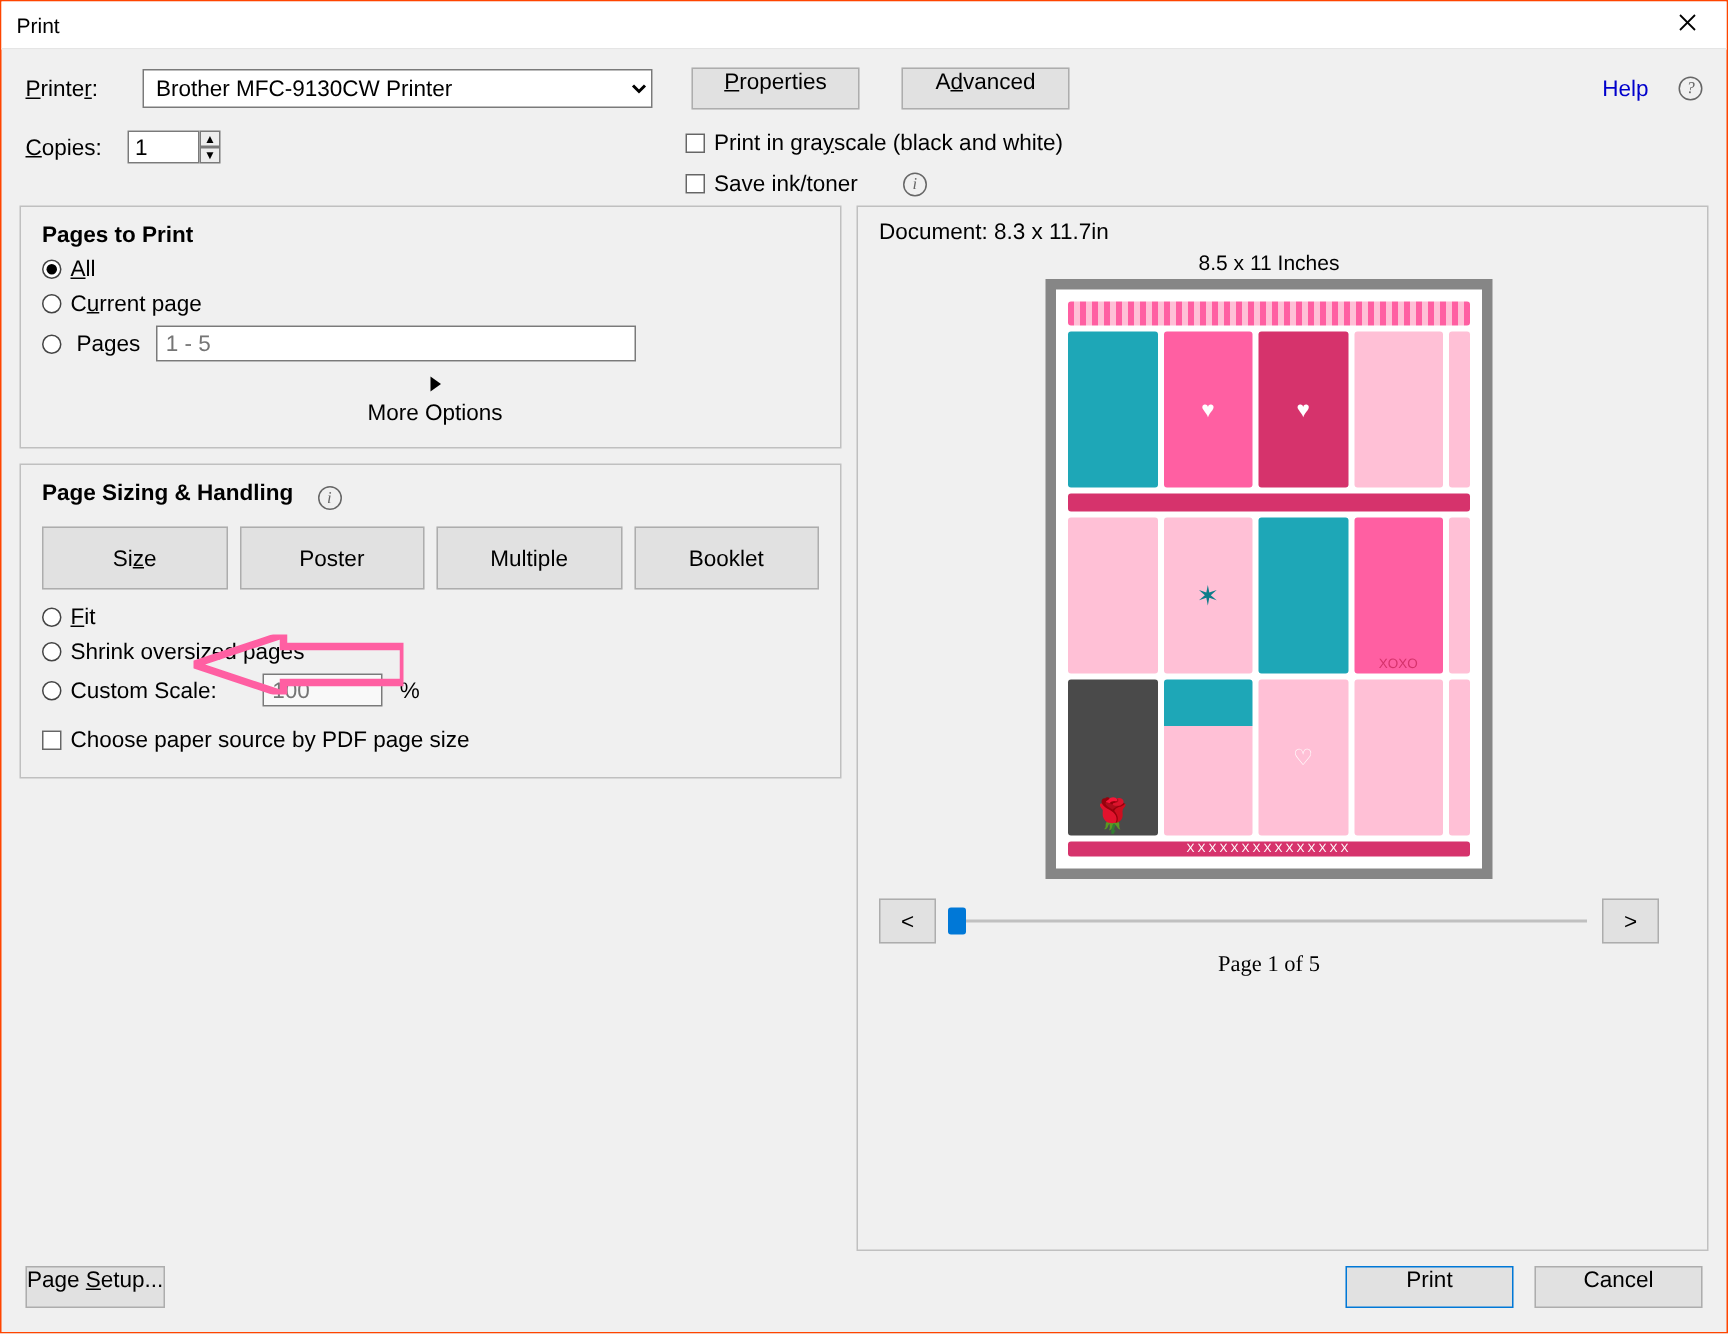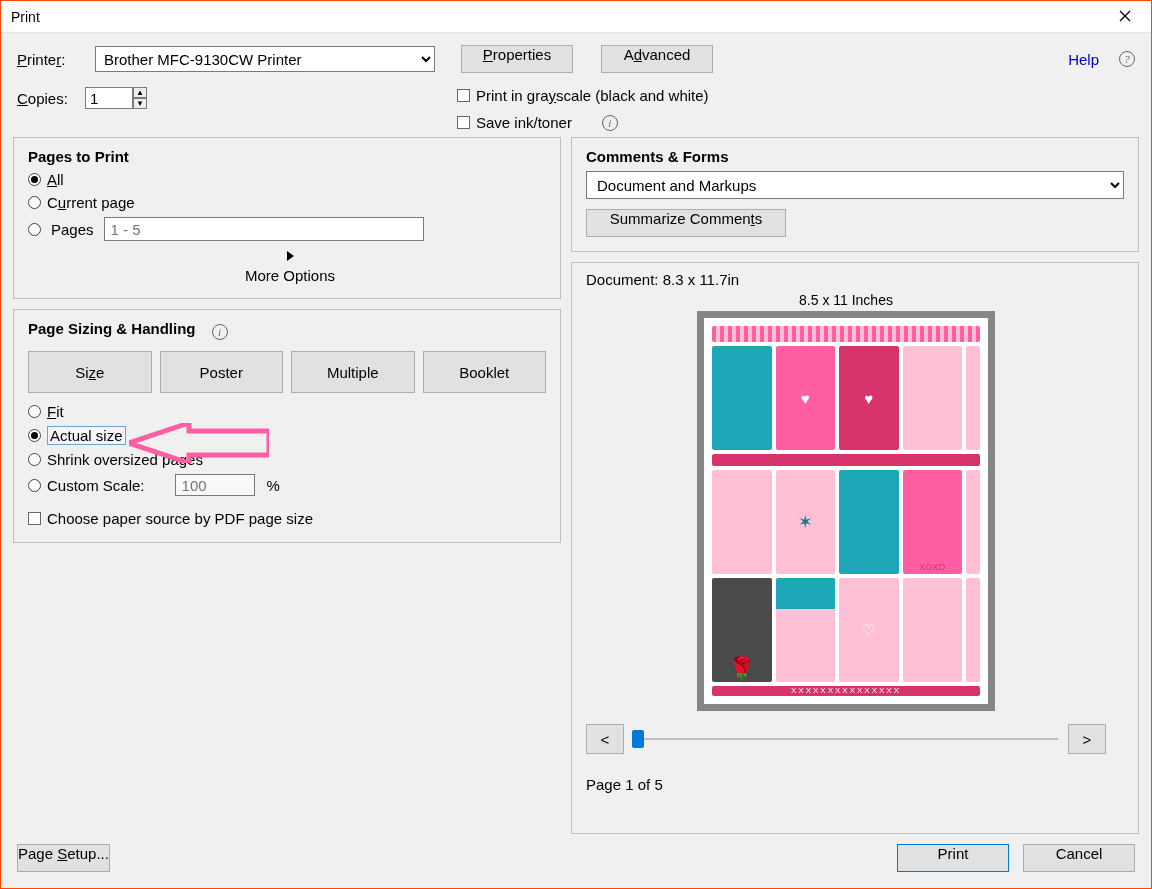--- a/index.html
+++ b/index.html
@@ -80,21 +80,21 @@
   .paper-label { text-align:center; margin-bottom:4px; font-size:14px; }
   .page-outer { align-self:center; width:296px; height:398px; background:#868686; padding:6px; box-shadow:0 0 0 1px #868686; }
   .page-inner { width:100%; height:100%; background:#fff; padding:8px; }
   .art-grid { width:100%; height:100%; display:grid; grid-template-rows: 16px 1fr 12px 1fr 1fr 10px; gap:4px; }
   .art-row { display:grid; gap:4px; }
   .cell { border-radius:2px; }
   .nav-row { display:flex; align-items:center; gap:10px; margin-top:14px; }
   .navbtn { width:38px; height:30px; background:var(--btn-bg); border:1px solid var(--btn-border); display:flex; align-items:center; justify-content:center; }
   .slider-track { flex:1; height:2px; background:#c0c0c0; position:relative; }
   .slider-thumb { position:absolute; left:-2px; top:-8px; width:12px; height:18px; background:#0078d7; border-radius:2px; }
-  .page-indicator { margin-top:22px; }
+  .page-indicator { text-align:center; margin-top:6px;font-family:Liberation Serif, serif; }
   .bottombar { display:flex; align-items:center; gap:14px; padding:10px 16px 16px 16px; }
   .link { color:var(--link); cursor:default; }
   .arrow-annot {
     position:absolute; left:128px; top:422px; z-index:50; pointer-events:none;
   }
   .actual-box {
     border:1px solid #7a9ecb; padding:0 2px; display:inline-block; background:rgba(255,255,255,0.4);
   }
 </style>
 </head>
@@ -195,54 +195,39 @@
               </div>
             <div class="tab">Poster</div>
             <div class="tab">Multiple</div>
             <div class="tab">Booklet</div>
           </div>
           <div class="radio">
             <span class="r"></span>
             <span><span class="underline">F</span>it</span>
           </div>
           <div class="radio">
-            <span class="r sel"></span>
-            <span class="actual-box">Actual size</span>
-          </div>
-          <div class="radio">
             <span class="r"></span>
             <span>Shrink oversized pages</span>
           </div>
           <div class="radio">
             <span class="r"></span>
             <span>Custom Scale:</span>
             <input class="scale-input" disabled="" placeholder="100" style="">
             <span style="margin-left:6px;">%</span>
           </div>
           <label class="chk" style="margin-top:14px;">
             <span class="box"></span>
             <span>Choose paper source by PDF page size</span>
           </label>
         </div>
 
       </div>
 
       <div class="col-right">
 
-        <div class="group">
-          <div class="gtitle">Comments &amp; Forms</div>
-          <select class="select-full" style="width:100%;">
-            <option>Document and Markups</option>
-          </select>
-          <div style="margin-top:10px;">
-            <div class="btn" style="min-width:200px;">
-              <span>Summarize Commen<span class="underline">t</span>s</span>
-            </div>
-          </div>
-        </div>
 
         <div class="preview-box">
           <div class="preview-text">Document: 8.3 x 11.7in</div>
           <div class="paper-label">8.5 x 11 Inches</div>
           <div class="page-outer">
             <div class="page-inner">
               <div class="art-grid">
 
                 <div class="art-row" style="grid-template-columns:1fr;">
                   <div class="cell" style="background:repeating-linear-gradient(90deg,var(--thumb-pink) 0 4px,var(--thumb-pink2) 4px 8px);"></div>

